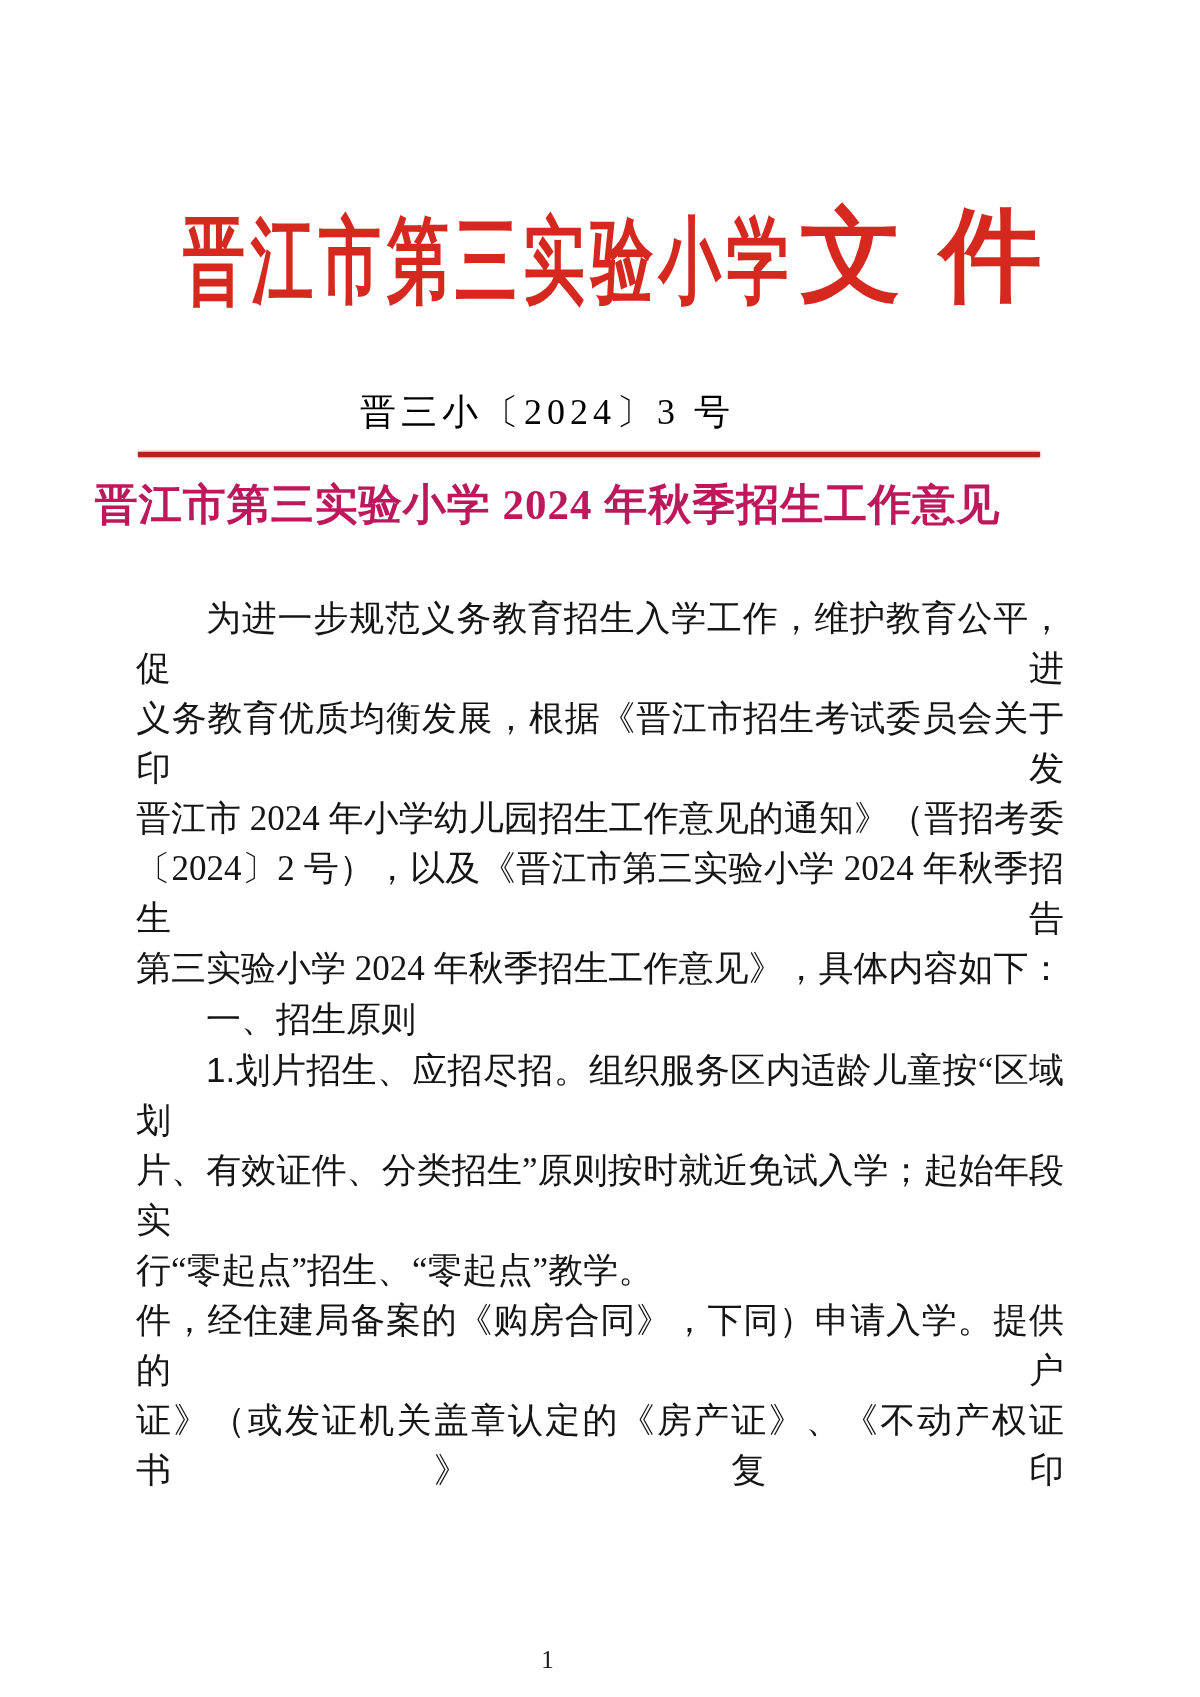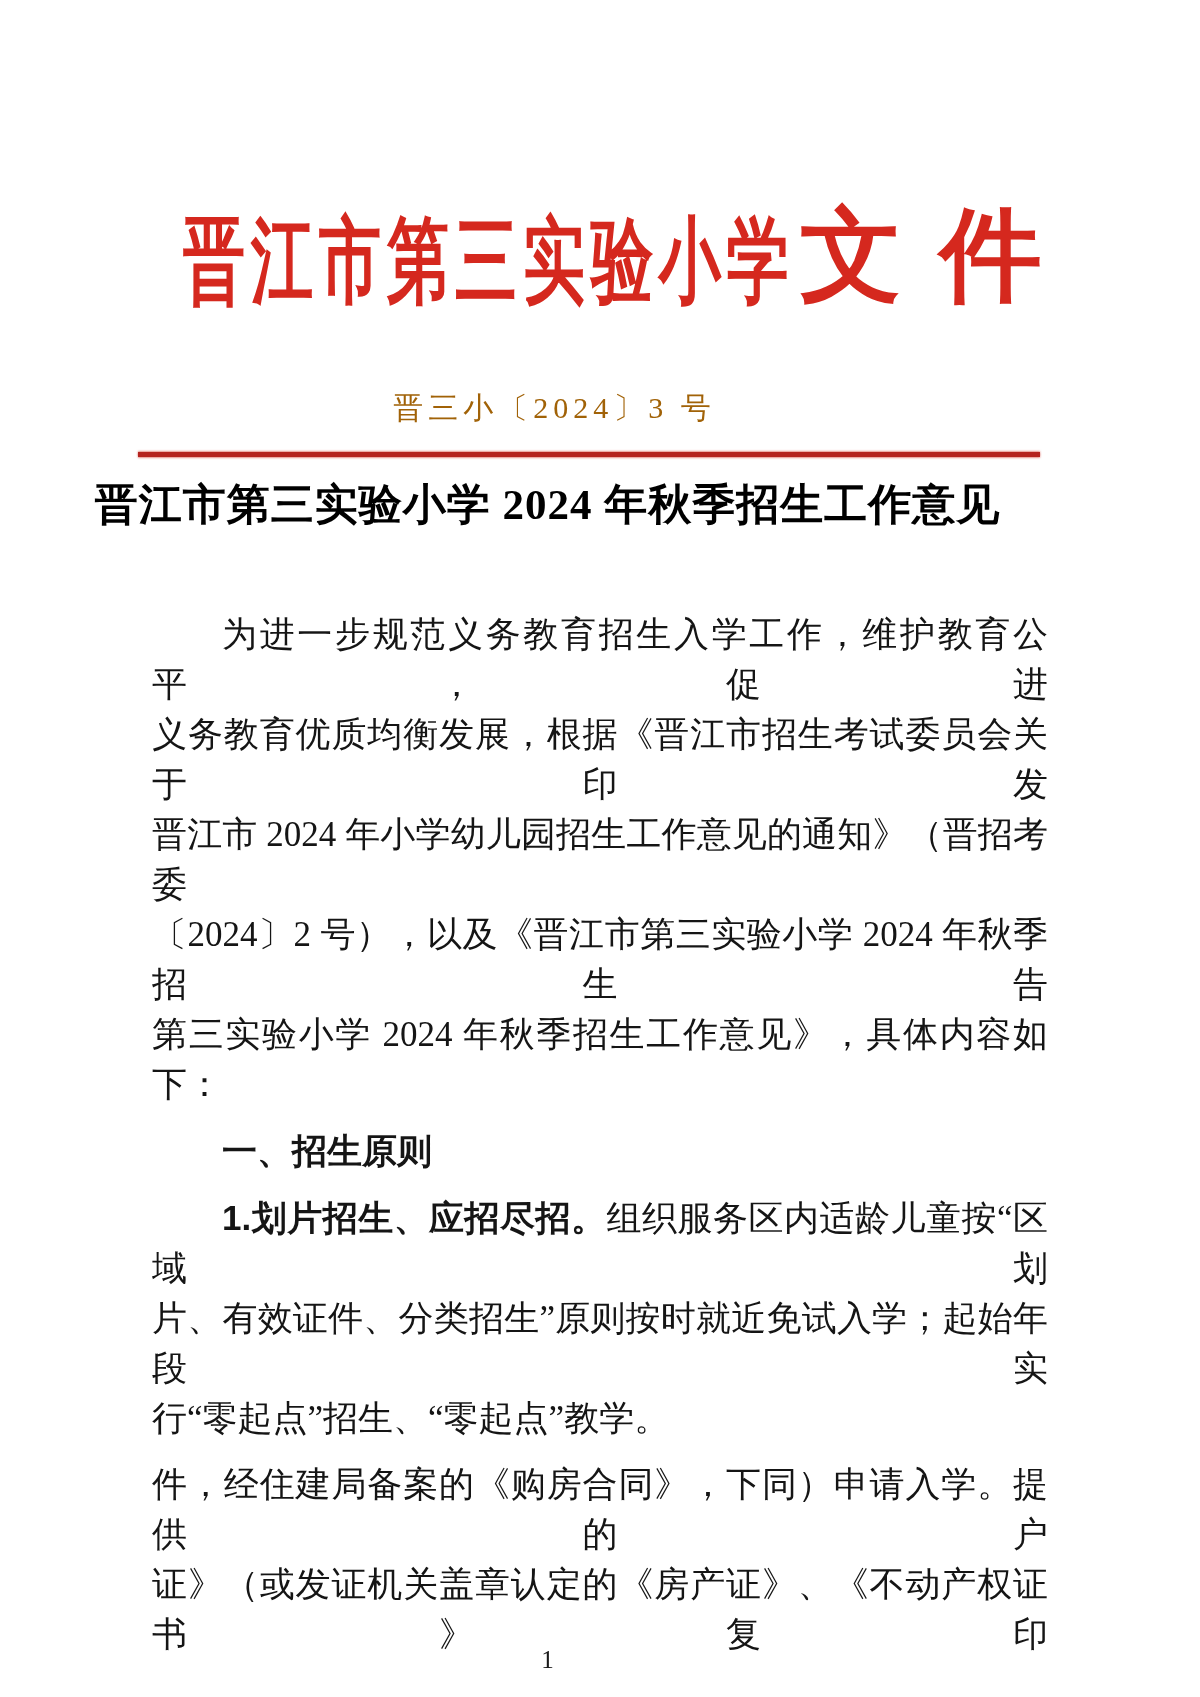--- a/index.html
+++ b/index.html
@@ -33,63 +33,63 @@
     line-height: 1;
     font-weight: 700;
     letter-spacing: 6px;
     color: #d5281e;
     white-space: nowrap;
     text-align: center;
   }
   .doc-number {
     position: absolute;
     top: 388px;
-    left: 7px;
+    left: 0;
     width: 100%;
     text-align: center;
-    font-size: 30px;
+    font-size: 36px;
     letter-spacing: 5px;
-    color: #a16207;
+    color: #000000;
   }
   .red-line {
     position: absolute;
     top: 452px;
     left: 138px;
     width: 902px;
     height: 5px;
     background: #b5231f;
     box-shadow: 0 1px 2px rgba(213, 60, 50, 0.55), 0 -1px 2px rgba(213, 60, 50, 0.55);
   }
   .doc-title {
     position: absolute;
     top: 477px;
     left: 0;
     width: 100%;
     text-align: center;
     font-size: 43px;
     line-height: 56px;
     font-weight: bold;
-    color: #000000;
+    color: #be185d;
     letter-spacing: 1px;
     white-space: nowrap;
   }
   .body-text {
     position: absolute;
     top: 594px;
     left: 136px;
     width: 928px;
     font-size: 35px;
     line-height: 50px;
   }
-  .block { margin: 16px; }
+  .block { margin: 0; }
   .line { text-align: justify; }
   .line.fill { text-align-last: justify; }
   .line.indent { text-indent: 70px; }
   .bold-hei {
-    font-weight: bold;
+    font-weight: normal;
     font-family: "Liberation Sans", sans-serif;
   }
   .page-number {
     position: absolute;
     top: 1646px;
     left: 0;
     width: 100%;
     text-align: center;
     font-size: 25px;
     color: #1a1a1a;

